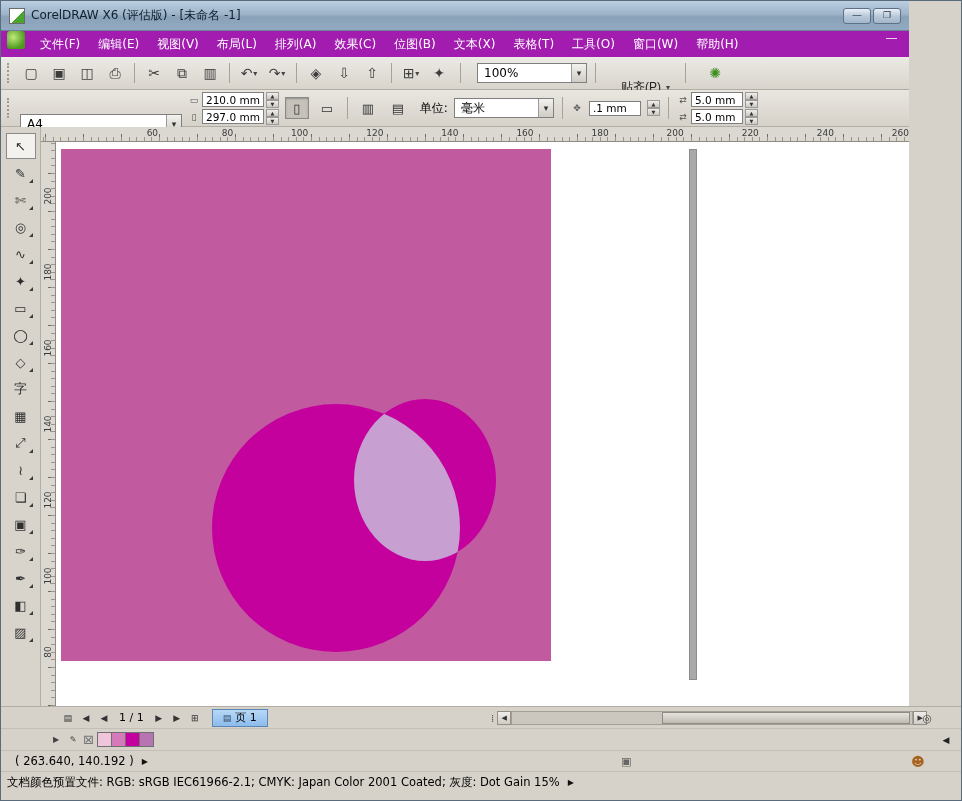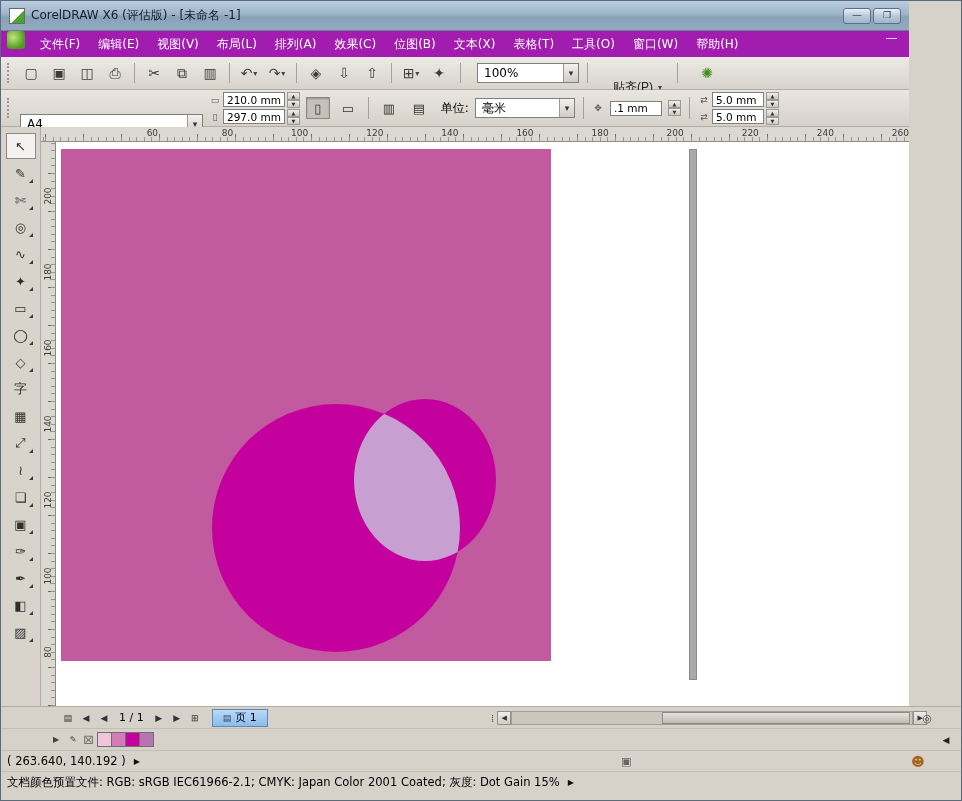--- a/index.html
+++ b/index.html
@@ -38,32 +38,32 @@
   .tb-btn { display:inline-flex; align-items:center; justify-content:center; width:26px; height:24px;
     background:transparent; border:1px solid transparent; font-size:14px; color:#3c3c3c; cursor:default; }
   .tb-btn span { pointer-events:none; }
   .tb-dd { font-style:normal; font-size:8px; color:#444; margin-left:1px; }
   .tb-sep { width:1px; height:20px; background:#a6a29a; margin:0 4px; }
   .combo { display:inline-flex; align-items:center; background:#fff; border:1px solid #7f7f7f;
     height:20px; font-size:12px; padding-left:6px; }
   .combo .val { flex:1; white-space:nowrap; }
   .dd { width:15px; height:100%; background:linear-gradient(#f4f2ee,#cfccc4); border-left:1px solid #9a9a9a;
     display:flex; align-items:center; justify-content:center; font-style:normal; font-size:9px; color:#333; }
-  .zoom-combo { width:102px; margin-left:8px; }
+  .zoom-combo { width:110px; margin-left:8px; }
   .snap-btn { display:inline-flex; align-items:center; gap:4px; height:22px; padding:0 6px;
     background:transparent; border:1px solid transparent; font-size:12px; color:#222; cursor:default; margin-left:10px;margin-top:28px; }
   .snap-btn .tb-dd { font-size:8px; }
   .options-btn { width:26px; height:24px; border:1px solid transparent; background:transparent;
     color:#3f8f1f; font-size:14px; margin-left:8px; cursor:default; }
 
   
   .propbar { position:absolute; left:0; top:89px; width:908px; height:37px;
     background:linear-gradient(#e9e6e0,#d6d2ca); border-bottom:1px solid #b2aea6;
     display:flex; align-items:center; padding:0 6px; gap:6px; }
-  .preset-combo { width:183px;margin-top:31px; }
+  .preset-combo { width:162px;margin-top:31px; }
   .stack { display:flex; flex-direction:column; gap:1px; }
   .mini-row { display:flex; align-items:center; gap:2px; }
   .mini-ic { font-size:9px; color:#555; width:12px; text-align:center; }
   .field { background:#fff; border:1px solid #7f7f7f; height:15px; font-size:10.5px; padding:0 3px;
     display:inline-flex; align-items:center; min-width:60px; white-space:nowrap; }
   .field.narrow { min-width:52px; }
   .spin { display:inline-flex; flex-direction:column; width:13px; }
   .spin i { height:8px; font-size:5px; line-height:7px; font-style:normal; text-align:center;
     background:linear-gradient(#f2f0ec,#ccc8c0); border:1px solid #9a9a9a; color:#333; cursor:default; }
   .pb-btn { width:24px; height:22px; display:inline-flex; align-items:center; justify-content:center;
@@ -131,21 +131,21 @@
     border-top:1px solid #c3bfb7; display:flex; align-items:center; padding-left:48px; gap:3px; }
   .pal-btn { width:14px; height:14px; font-size:8px; background:transparent; border:none; color:#444; cursor:default; }
   .no-color { font-size:13px; color:#777; line-height:14px; cursor:default; }
   #doc-palette { display:flex; gap:0; }
   .swatch { width:15px; height:15px; border:1px solid #6f6f6f; margin-right:-1px; cursor:default; }
   .pal-scroll-left { position:absolute; left:938px; top:4px; width:14px; height:14px; background:transparent;
     border:none; font-size:9px; color:#222; cursor:default; }
 
   
   .coords-row { position:absolute; left:0; top:749px; width:962px; height:21px; background:#d6d2ca;
-    border-top:1px solid #c3bfb7; display:flex; align-items:center; padding-left:6px; }
+    border-top:1px solid #c3bfb7; display:flex; align-items:center; padding-left:14px; }
   .coords { font-size:11.5px; white-space:nowrap; }
   .expand-ic { font-size:8px; margin-left:8px; color:#111; }
   .monitor-ic { position:absolute; left:620px; font-size:11px; color:#666; }
   .person-ic { position:absolute; left:910px; font-size:13px; color:#a8641e; }
   .profile-row { position:absolute; left:0; top:770px; width:962px; height:22px; background:#d6d2ca;
     border-top:1px solid #c3bfb7; display:flex; align-items:center; padding-left:6px; }
   .profile-text { font-size:11.5px; white-space:nowrap; }
 
   
   .docker { position:absolute; left:960px; top:0; width:54px; height:710px; background:#fff;

